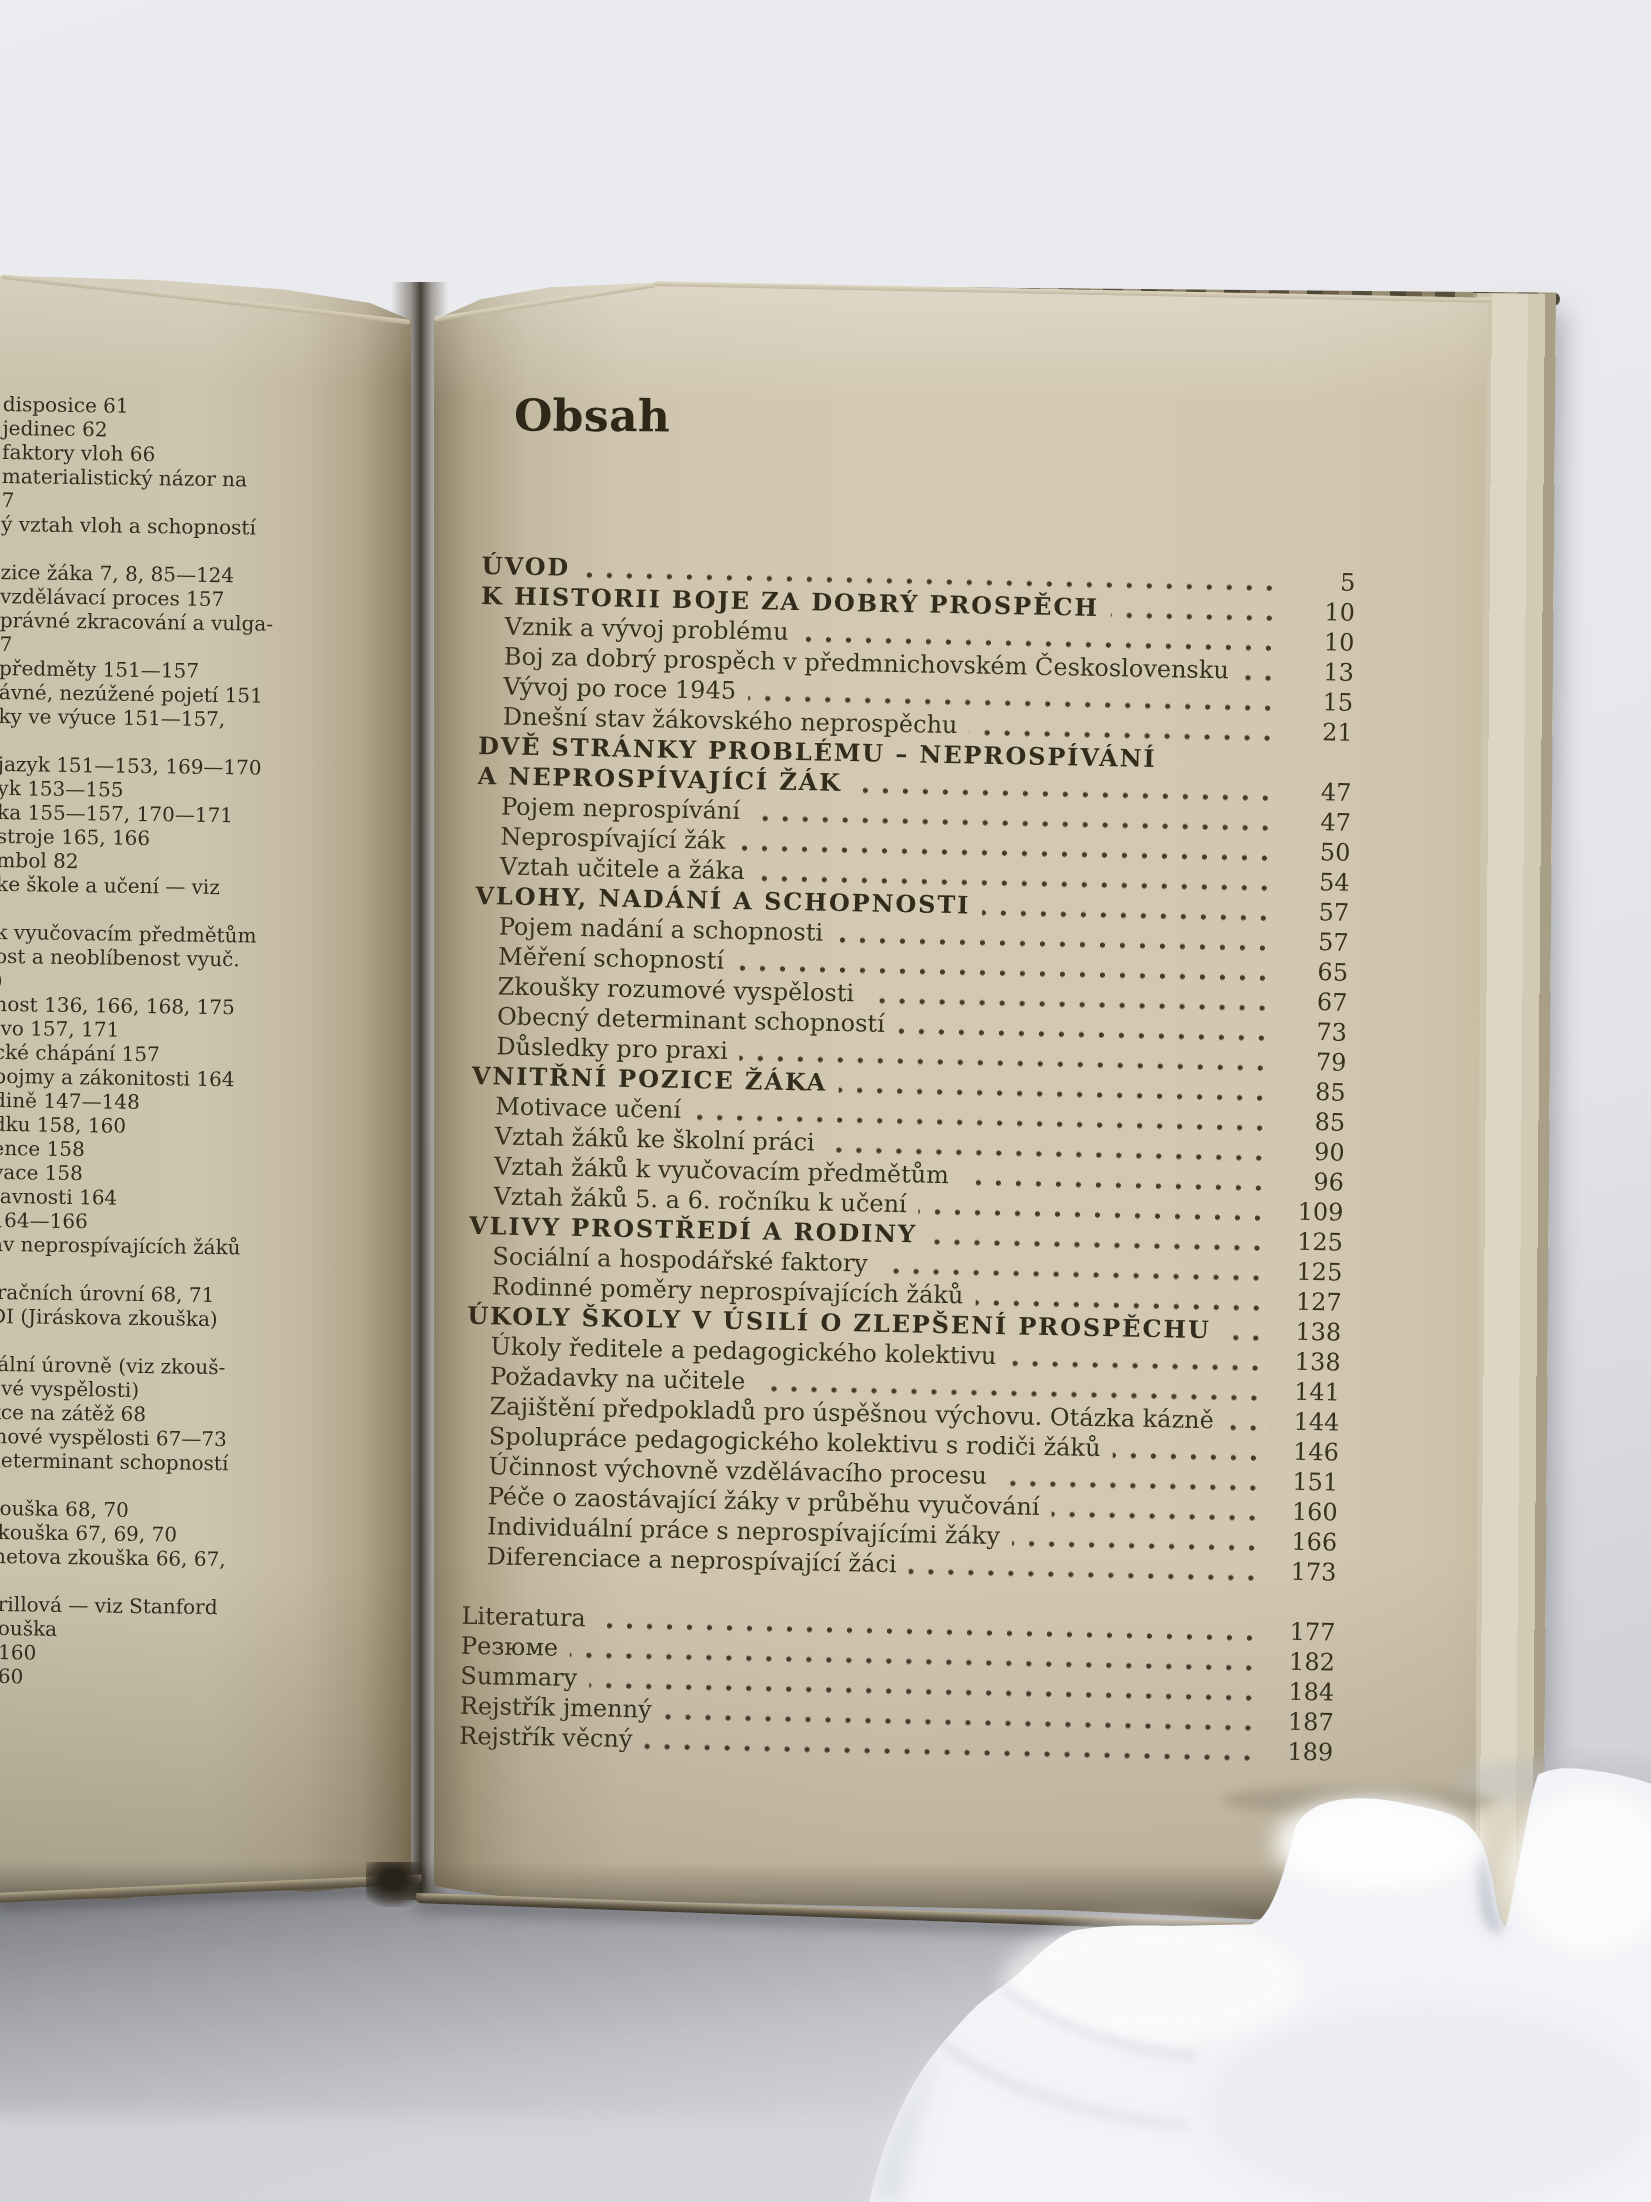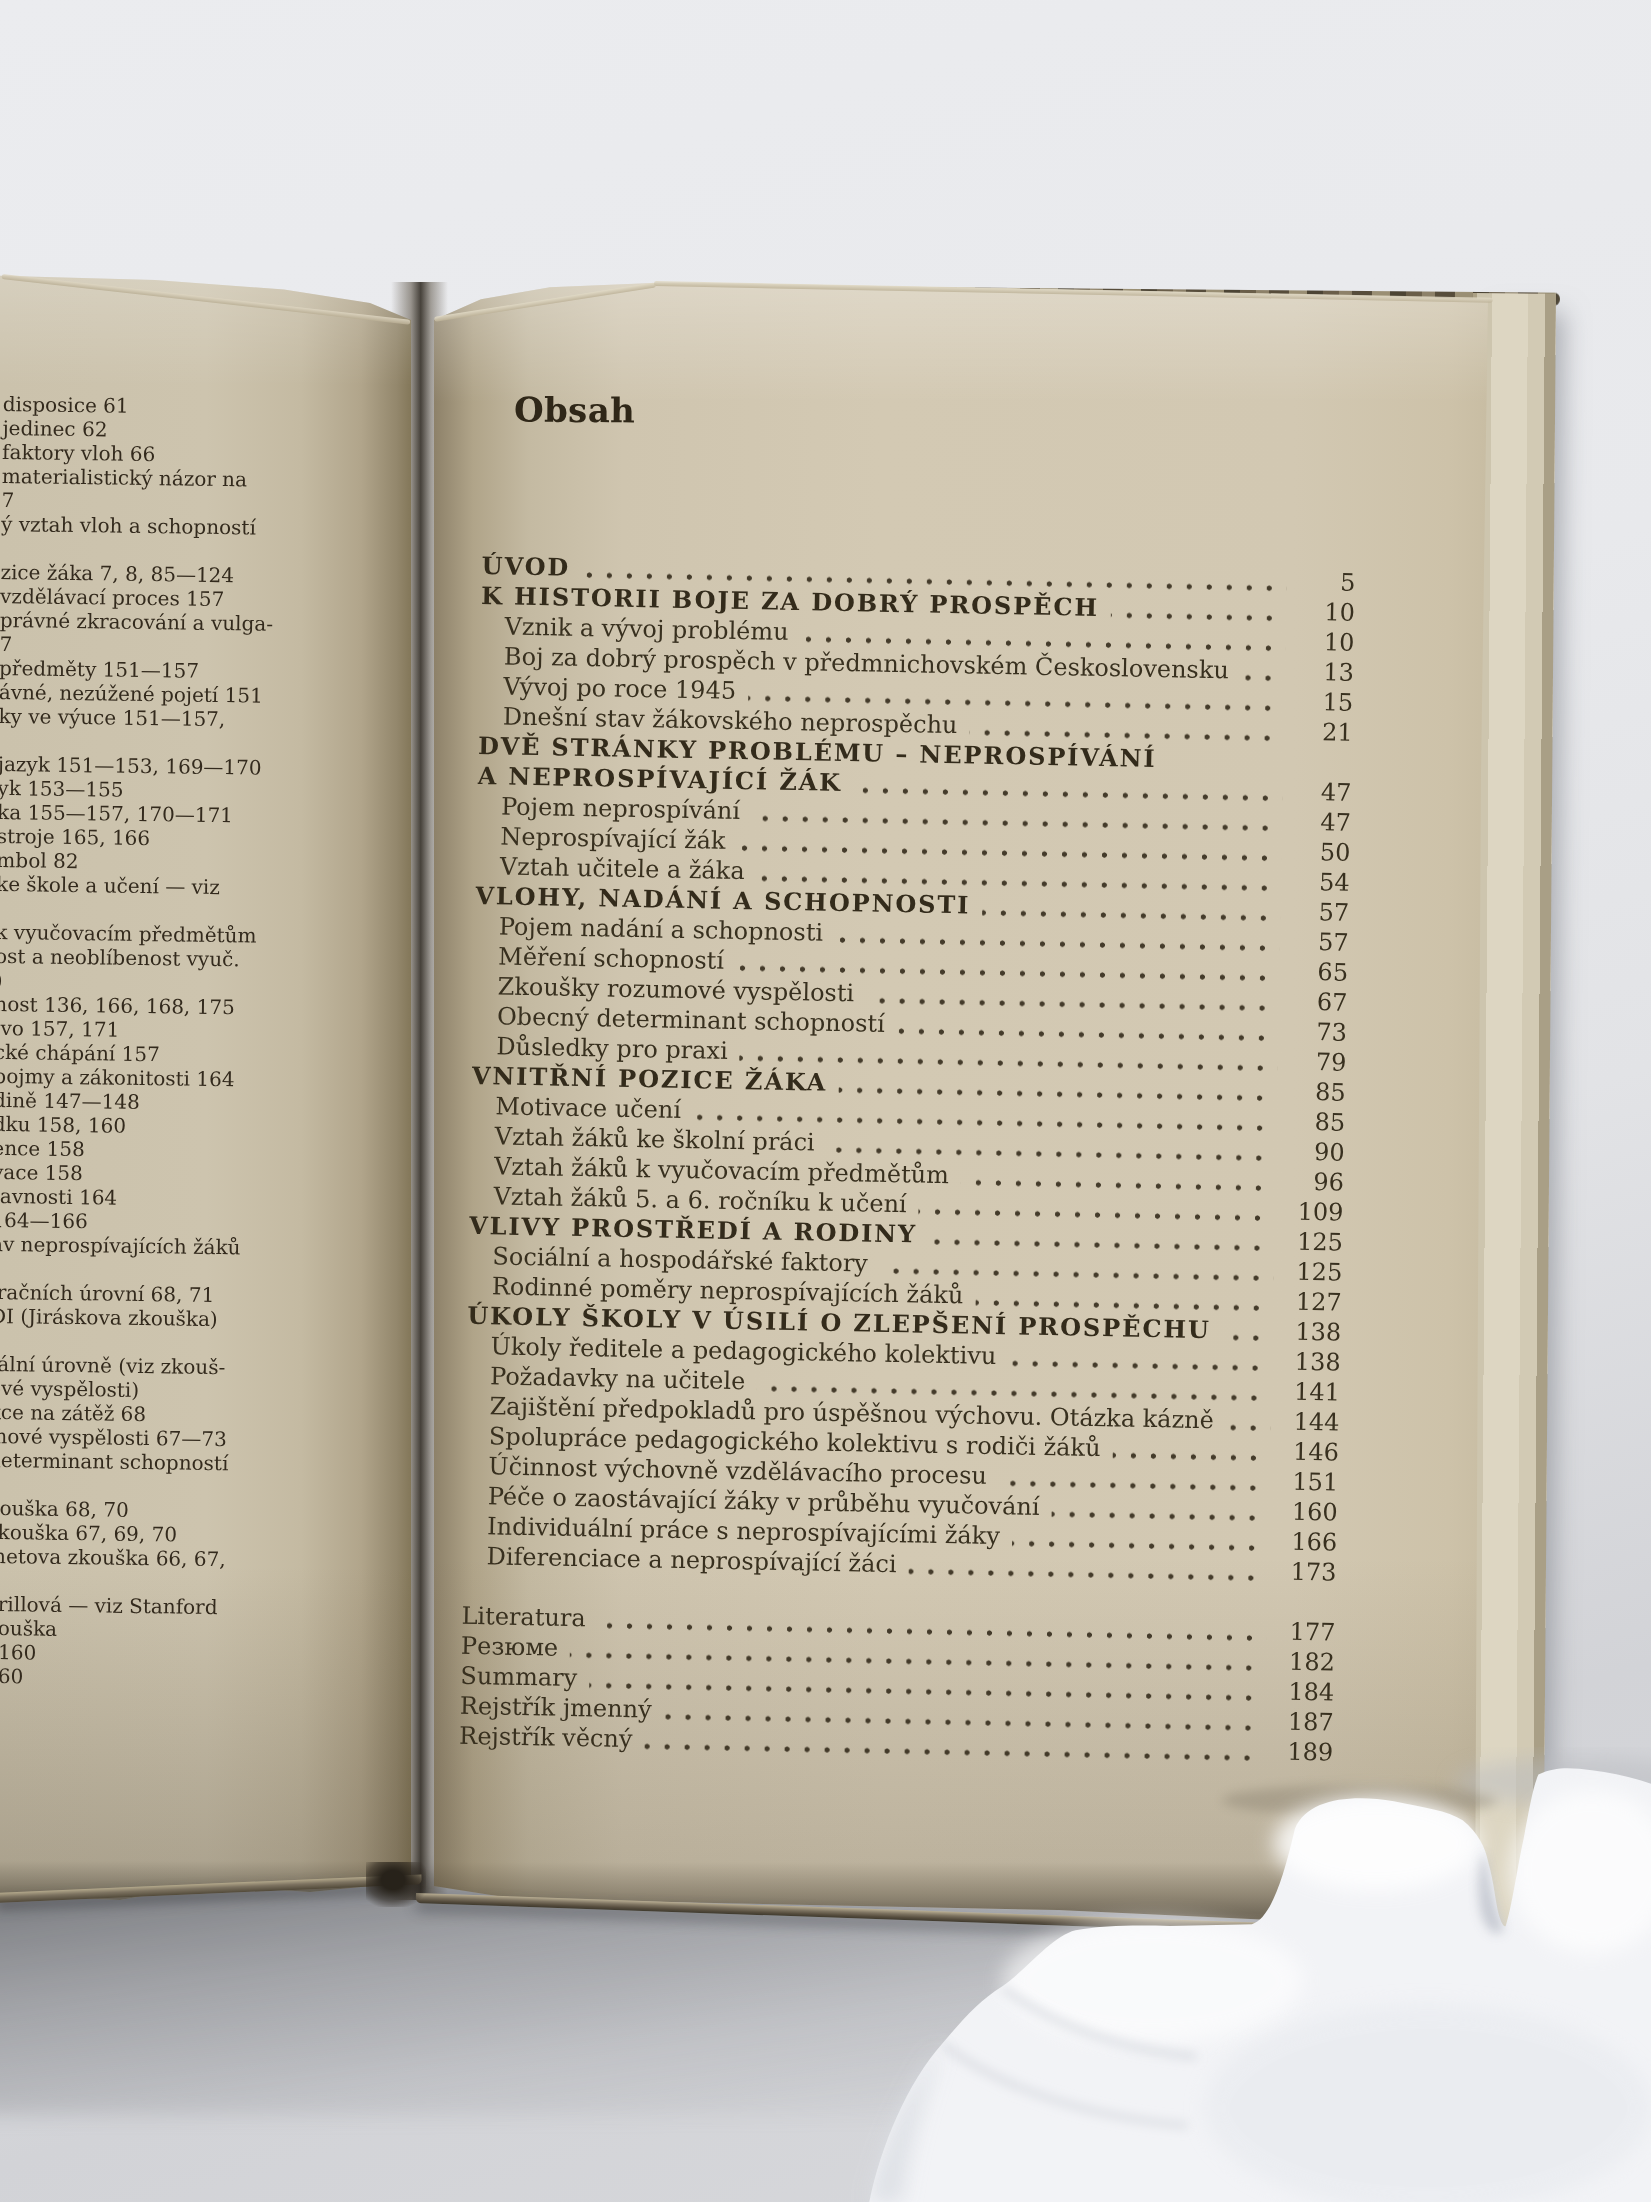--- a/index.html
+++ b/index.html
@@ -57,21 +57,21 @@
     background:linear-gradient(180deg,#b3a88b 0%,#7c7260 45%,#514939 100%);
     transform:rotate(-2.5deg);transform-origin:left center;box-shadow:0 6.9px 12px rgba(55,57,62,.5);}
   .bottom-edge.r{left:416px;top:1893px;width:873px;height:10.3px;
     background:linear-gradient(180deg,#b9ae93 0%,#7c7260 40%,#554c3d 75%,#3f3a2e 100%);
     transform:rotate(2deg);transform-origin:left top;box-shadow:0 7.7px 13.8px rgba(55,57,62,.48);}
   .gutter-notch{position:absolute;left:366px;top:1862px;width:60px;height:45px;z-index:5;
     background:radial-gradient(ellipse at 45% 40%,#27221a 25%,rgba(40,34,26,.55) 55%,rgba(40,34,26,0) 78%);}
   
   .obsah{
     position:absolute;left:514px;top:390px;z-index:5;
-    font-size:34px;font-weight:700;letter-spacing:0.4px;color:#2f2718;
+    font-size:44px;font-weight:700;letter-spacing:0.4px;color:#2f2718;
     transform:rotate(.4deg);
   }
   .toc{
     position:absolute;left:482px;top:551px;width:874px;z-index:5;
     transform:rotate(1.1deg);transform-origin:left top;
     color:#38301f;font-size:24px;
   }
   .toc-row{display:flex;align-items:baseline;height:30px;line-height:30px;overflow:hidden;white-space:nowrap;}
   .toc-row.gap{margin-top:30px;}
   .toc-row.sub{padding-left:24px;}

